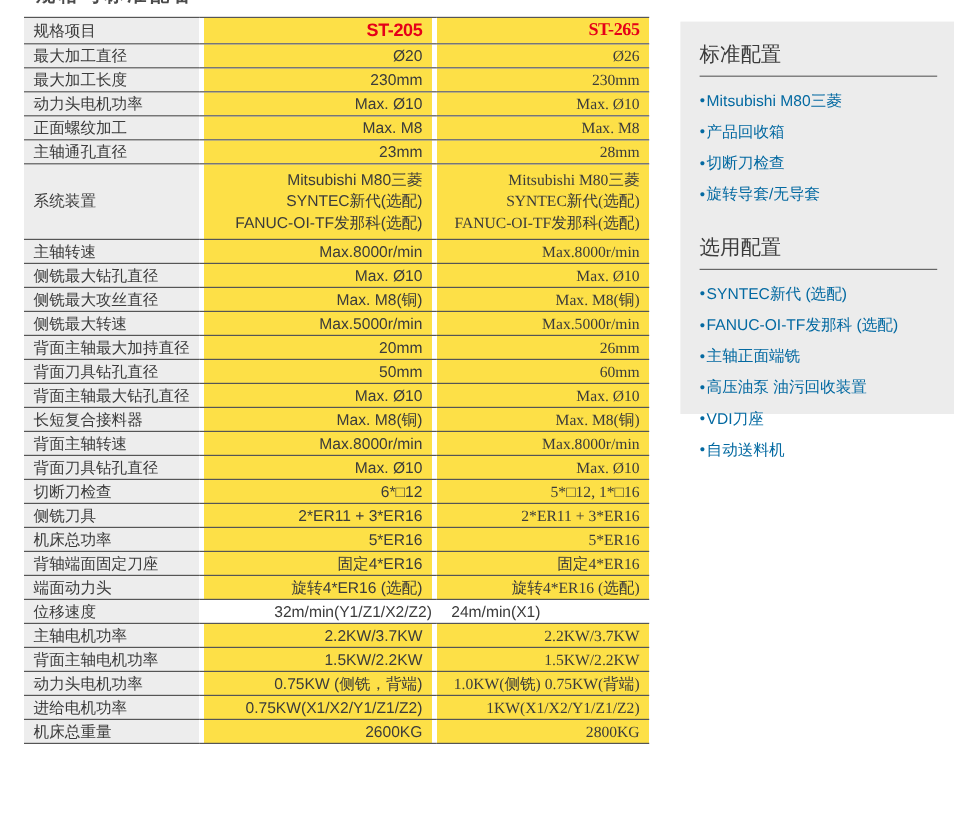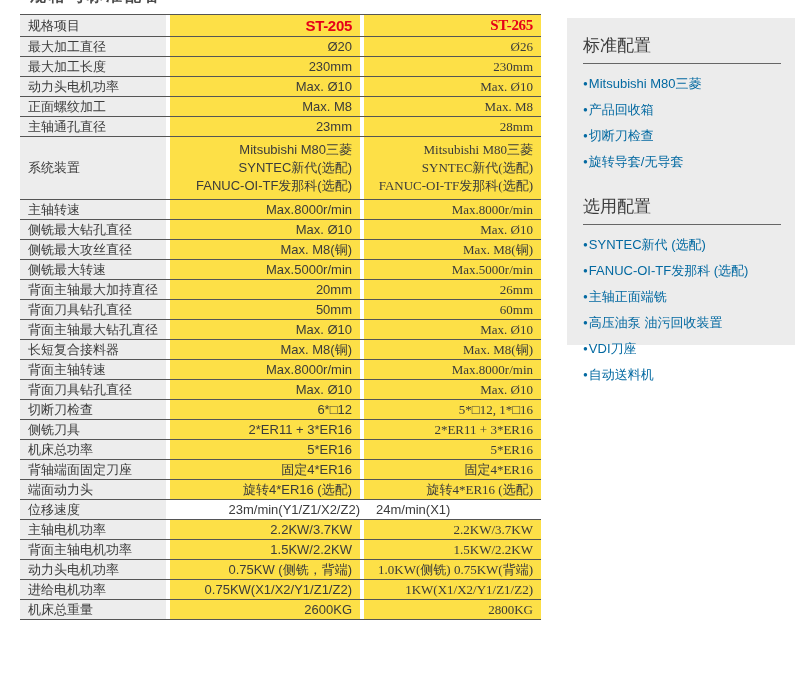--- a/index.html
+++ b/index.html
@@ -210,21 +210,21 @@
         <tr>
           <td class="label">端面动力头</td>
           <td class="gap"></td>
           <td class="v1">旋转4*ER16 (选配)</td>
           <td class="gap"></td>
           <td class="v2">旋转4*ER16 (选配)</td>
         </tr>
         <tr>
           <td class="label">位移速度</td>
           <td class="gap"></td>
-          <td class="merged" colspan="3"><span class="m1">23m/min(Y1/Z1/X2/Z2)</span><span class="m2">24m/min(X1)</span></td>
+          <td class="merged" colspan="3"><span class="m1">32m/min(Y1/Z1/X2/Z2)</span><span class="m2">24m/min(X1)</span></td>
         </tr>
         <tr>
           <td class="label">主轴电机功率</td>
           <td class="gap"></td>
           <td class="v1">2.2KW/3.7KW</td>
           <td class="gap"></td>
           <td class="v2">2.2KW/3.7KW</td>
         </tr>
         <tr>
           <td class="label">背面主轴电机功率</td>

